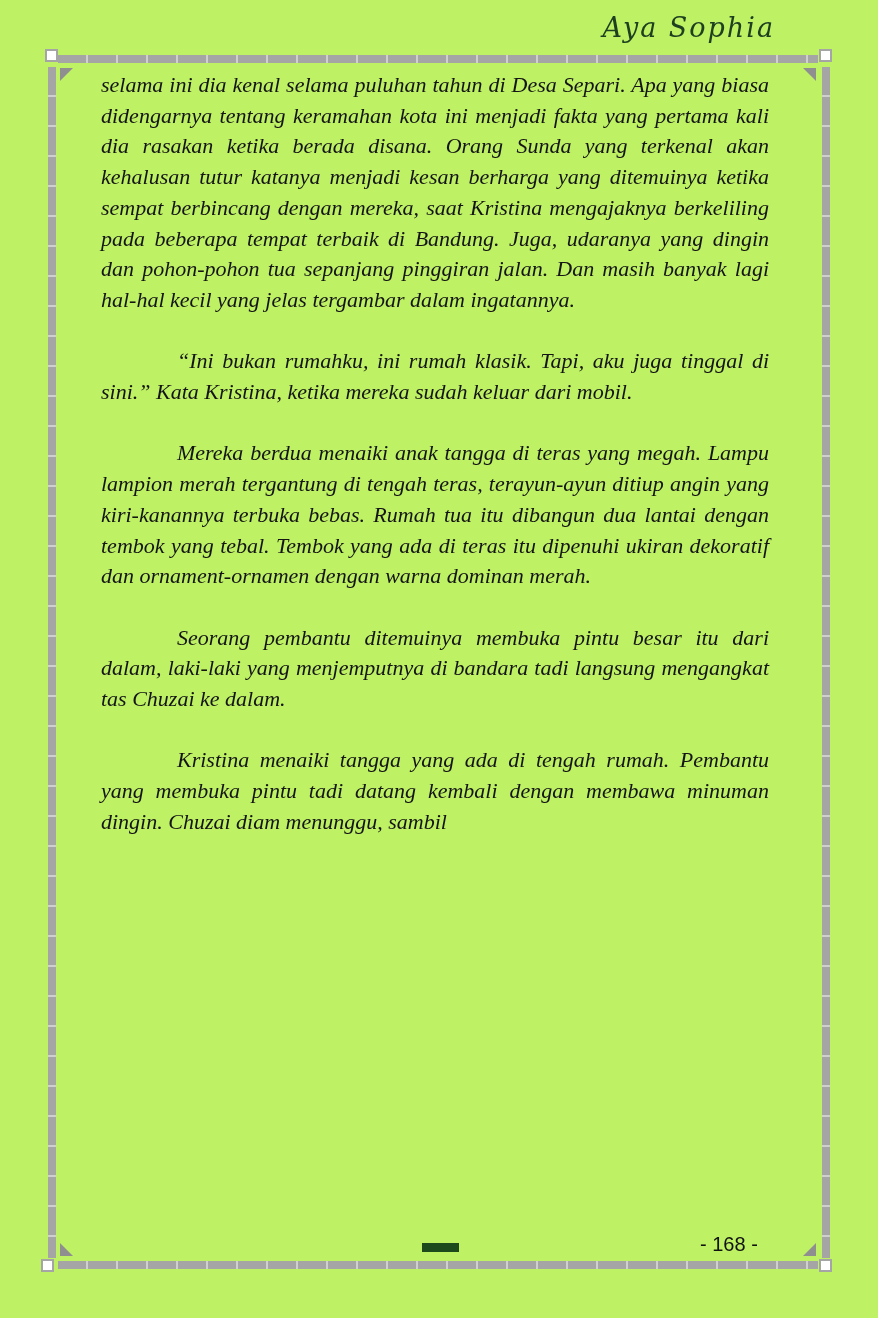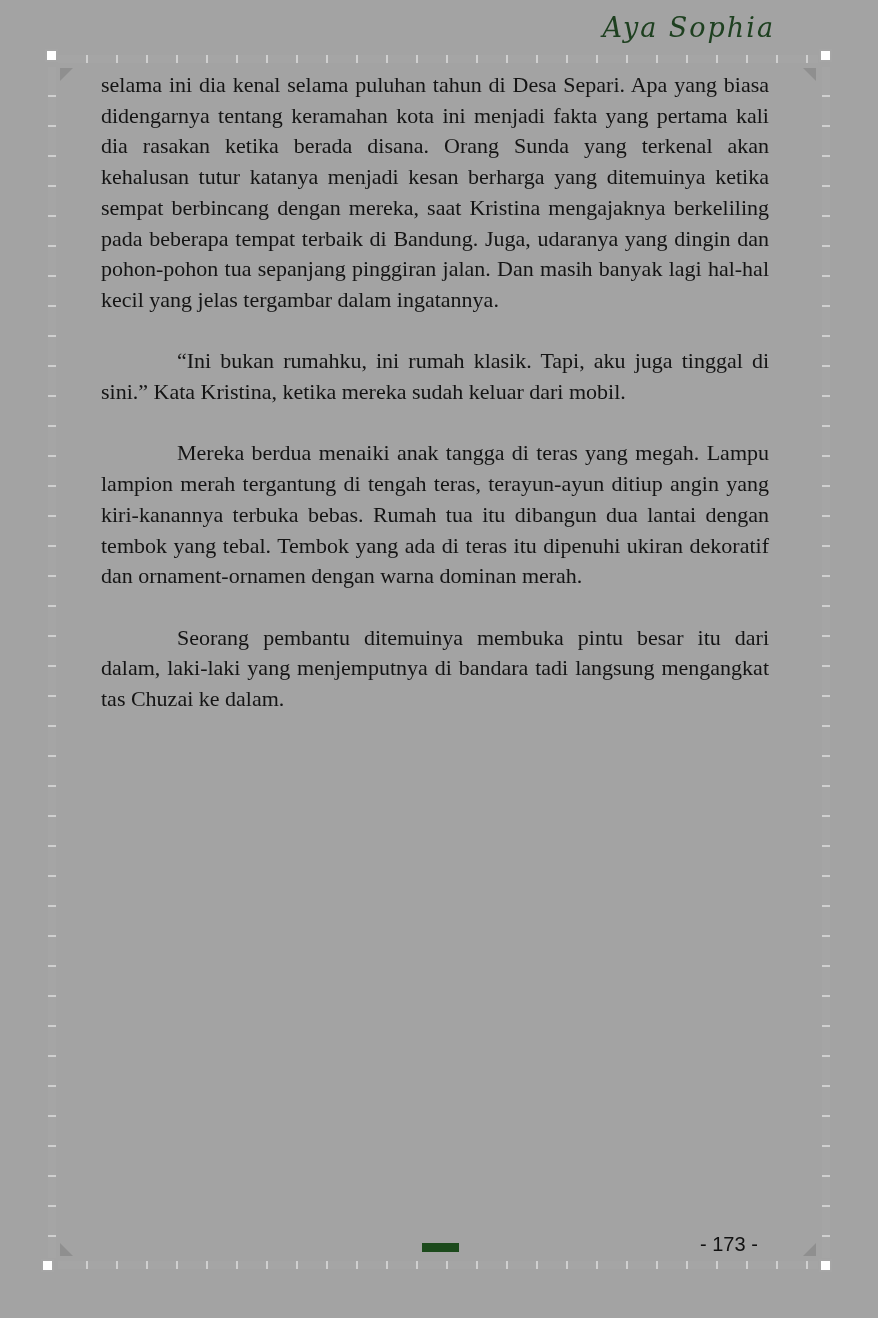--- a/index.html
+++ b/index.html
@@ -1,19 +1,19 @@
 <!DOCTYPE html>
 <html><head>
 <meta charset="utf-8">
 <style>
   html, body { margin:0; padding:0; background:#ffffff; }
   .page {
     position:relative;
     width:878px; height:1318px;
-    background:#a3a3a3;
+    background:#bef264;
     font-family:"Liberation Serif", serif;
     overflow:hidden;
   }
 
   
   .book-title {
     position:absolute;
     top:12px; right:103px;
     font-family:"DejaVu Serif", serif;
     font-style:italic;
@@ -53,20 +53,21 @@
   .corner-tri.br { left:803px; top:1243px; border-bottom:13px solid #8f8f8f; border-left:13px solid transparent; }
 
   
   .body-text {
     position:absolute;
     left:101px; top:70px; width:668px;
     font-size:22px;
     line-height:30.7px;
     text-align:justify;
     color:#141414;
+    font-style:italic;
   }
   .body-text p { margin:30.7px 0 0 0; text-indent:76px; }
   .body-text p.first { margin-top:0; text-indent:0; }
 
   
   .footer-ornament {
     position:absolute; left:422px; top:1243px;
     width:37px; height:9px; background:#1c4a1c;
   }
   .page-number {
@@ -96,18 +97,19 @@
   <div class="corner-tri tl"></div>
   <div class="corner-tri tr"></div>
   <div class="corner-tri bl"></div>
   <div class="corner-tri br"></div>
 
   <div class="body-text">
     <p class="first">selama ini dia kenal selama puluhan tahun di Desa Separi. Apa yang biasa didengarnya tentang keramahan kota ini menjadi fakta yang pertama kali dia rasakan ketika berada disana. Orang Sunda yang terkenal akan kehalusan tutur katanya menjadi kesan berharga yang ditemuinya ketika sempat berbincang dengan mereka, saat Kristina mengajaknya berkeliling pada beberapa tempat terbaik di Bandung. Juga, udaranya yang dingin dan pohon-pohon tua sepanjang pinggiran jalan. Dan masih banyak lagi hal-hal kecil yang jelas tergambar dalam ingatannya.</p>
     <p>“Ini bukan rumahku, ini rumah klasik. Tapi, aku juga tinggal di sini.” Kata Kristina, ketika mereka sudah keluar dari mobil.</p>
     <p>Mereka berdua menaiki anak tangga di teras yang megah. Lampu lampion merah tergantung di tengah teras, terayun-ayun ditiup angin yang kiri-kanannya terbuka bebas. Rumah tua itu dibangun dua lantai dengan tembok yang tebal. Tembok yang ada di teras itu dipenuhi ukiran dekoratif dan ornament-ornamen dengan warna dominan merah.</p>
     <p>Seorang pembantu ditemuinya membuka pintu besar itu dari dalam, laki-laki yang menjemputnya di bandara tadi langsung mengangkat tas Chuzai ke dalam.</p>
+    <p>Kristina menaiki tangga yang ada di tengah rumah. Pembantu yang membuka pintu tadi datang kembali dengan membawa minuman dingin. Chuzai diam menunggu, sambil</p>
   </div>
 
   <div class="footer-ornament"></div>
-  <div class="page-number">- 173 -</div>
+  <div class="page-number">- 168 -</div>
 
 </div>
 
 </body></html>

